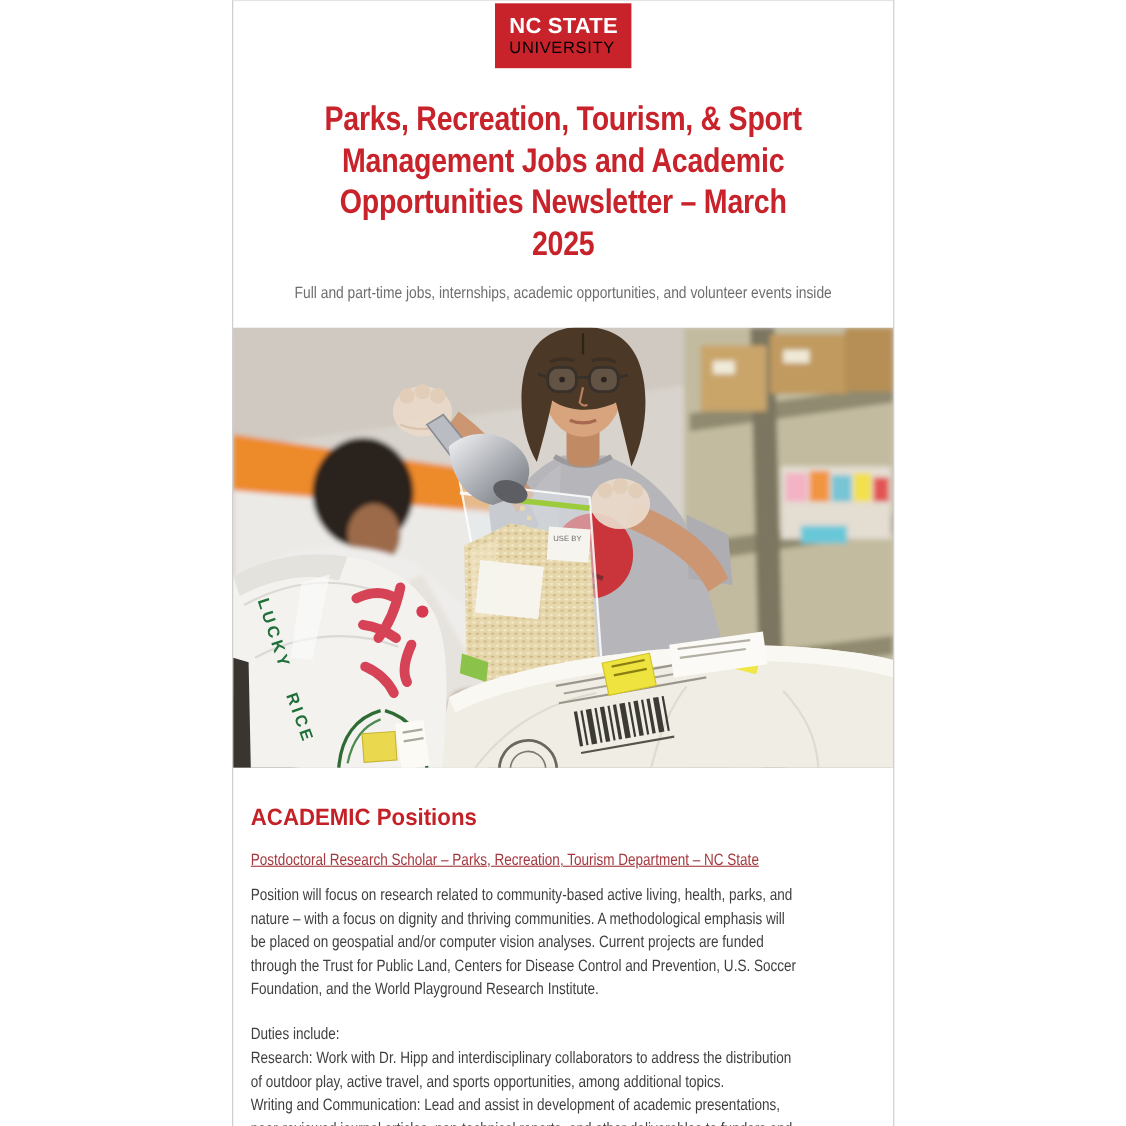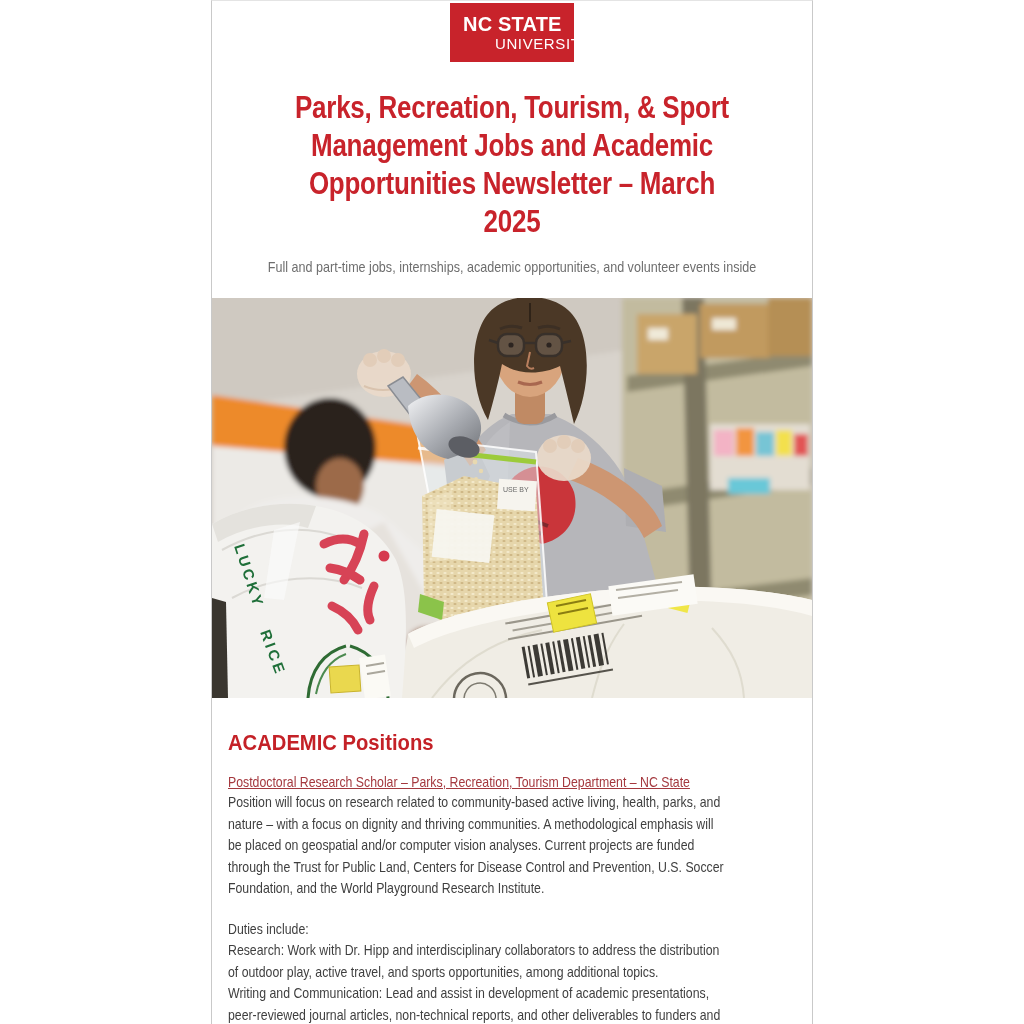--- a/index.html
+++ b/index.html
@@ -12,21 +12,21 @@
     width:600px;min-height:1023px;margin:0 auto;background:#fff;
     border-left:1px solid var(--border);border-right:1px solid var(--border);
     border-top:1px solid #e4e4e4;
   }
   .logo{
     width:124px;height:59px;margin:2px auto 0;background:var(--brand-red);
     display:flex;flex-direction:column;justify-content:center;
     padding-left:13px;box-sizing:border-box;
   }
   .logo-line1{color:#fff;font-weight:700;font-size:20px;line-height:21px;letter-spacing:.2px;}
-  .logo-line2{color:#ffffff;font-weight:400;font-size:15px;line-height:17px;letter-spacing:.6px;margin-left:32px;}
+  .logo-line2{color:#000000;font-weight:400;font-size:15px;line-height:17px;letter-spacing:.6px;}
   .center-cond{
     width:716px;margin-left:-58px;transform:scaleX(.838);transform-origin:50% 0;
     text-align:center;
   }
   .title-block{margin-top:27px;}
   .title-line{
     color:var(--brand-red);font-weight:700;font-size:31px;line-height:38px;
     letter-spacing:-.3px;white-space:nowrap;
   }
   .subtitle-block{margin-top:15px;}
@@ -35,21 +35,21 @@
   .body-content{padding:0 16px;}
   .section-heading{
     margin:33px 0 0;color:var(--heading-red);font-size:21.5px;font-weight:700;
     transform:scaleX(.94);transform-origin:0 50%;white-space:nowrap;
   }
   .job-link{
     display:inline-block;margin-top:17px;color:var(--link-red);font-size:15px;
     text-decoration:underline;transform:scaleX(.82);transform-origin:0 50%;white-space:nowrap;
     cursor:pointer;
   }
-  .para{margin-top:0;}
+  .para{margin-top:12px;}
   .para2{margin-top:19px;}
   .pline{
     color:var(--body-text);font-size:15px;line-height:21.5px;white-space:nowrap;
     transform:scaleX(.82);transform-origin:0 50%;
   }
   svg text{font-family:"Liberation Sans", sans-serif;}
 </style>
 </head>
 <body>
 

